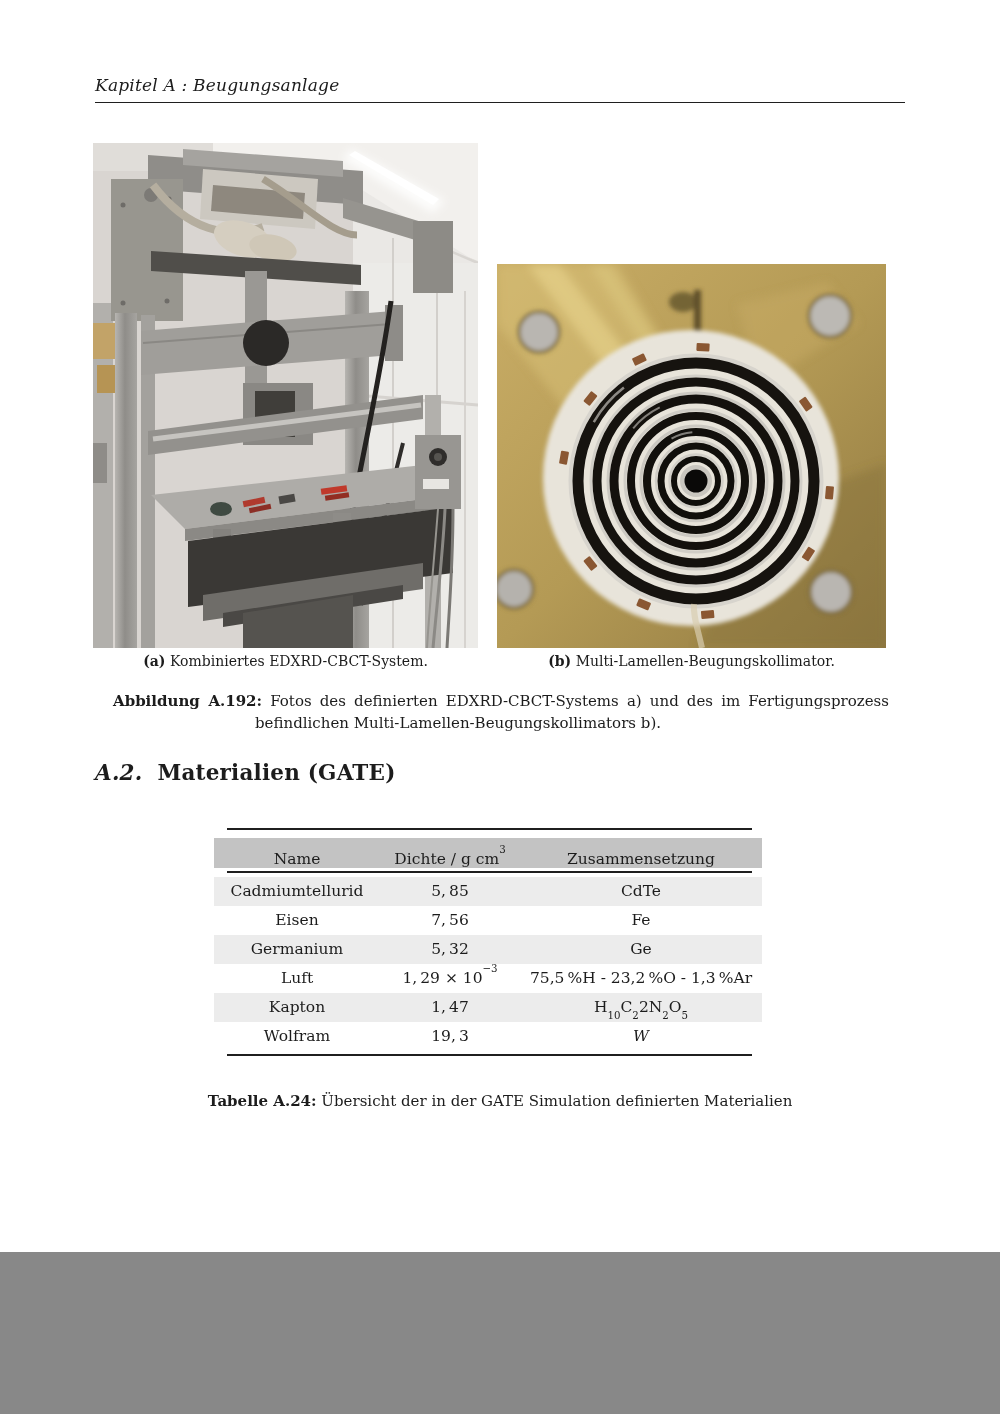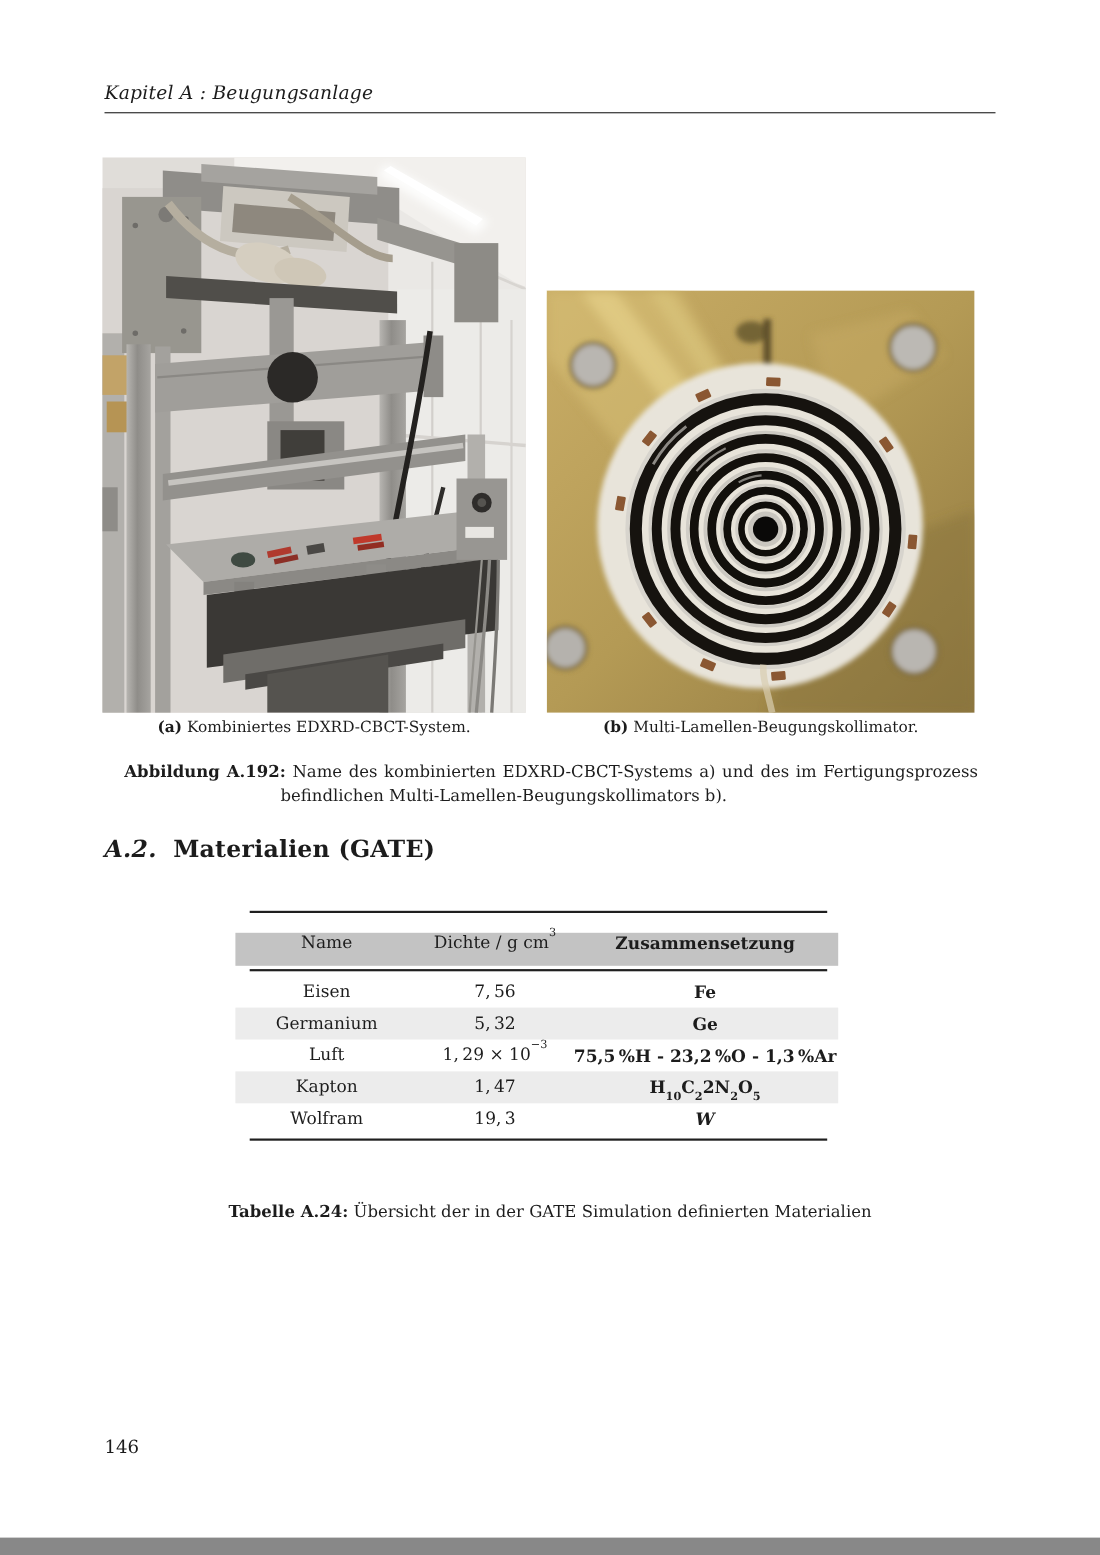--- a/index.html
+++ b/index.html
@@ -1,18 +1,18 @@
 <!DOCTYPE html>
 <html style="--page-bg: #ffffff; --text-color: #1c1c1c; --rule-color: #1f1f1f; --table-header-bg: #c3c3c3; --table-stripe-bg: #ececec; --brass-accent: #b49a55;"><head>
 <meta charset="utf-8">
 <style>
   html,body{margin:0;padding:0;background:#888;}
   .page{
     position:relative;
-    width:1000px;height:1398px;
+    width:1000px;height:1252px;
     margin:0 auto;
     background:var(--page-bg,#ffffff);
     font-family:"DejaVu Serif","Liberation Serif",serif;
     color:var(--text-color,#1c1c1c);
     overflow:hidden;
   }
   .abs{position:absolute;}
 
   
   .running-head{
@@ -50,31 +50,31 @@
     left:95px;top:760px;
     font-size:21.5px;font-weight:bold;letter-spacing:.2px;
   }
   .section-heading .sec-num{margin-right:15px;font-style:italic;}
 
   
   .mat-table{left:214px;top:828px;width:548px;font-size:15.5px;}
   .mat-rule{height:2px;background:var(--rule-color,#1a1a1a);margin:0 10px 0 13px;}
   .mat-rule.mid{height:1.5px;}
   .mat-head{
-    margin-top:18px;height:30px;background:var(--table-header-bg,#c3c3c3);
-    display:flex;align-items:flex-start;
+    margin-top:8px;height:30px;background:var(--table-header-bg,#c3c3c3);
+    display:flex;align-items:flex-end;
   }
   .mat-head + .mat-rule{margin-top:3px;}
   .mat-body{margin-top:4px;}
   .mat-row{height:29px;display:flex;align-items:center;}
   .mat-row.shaded{background:var(--table-stripe-bg,#ececec);}
   .mat-body + .mat-rule{margin-top:3px;}
   .c-name{width:166px;text-align:center;}
   .c-density{width:140px;text-align:center;}
-  .c-comp{width:242px;text-align:center;font-weight:bold;}
+  .c-comp{width:242px;text-align:center;}
   .mat-table sup{font-size:.66em;position:relative;top:-.45em;line-height:0;}
   .mat-table sub{font-size:.66em;position:relative;top:.28em;line-height:0;}
   .mat-table i{font-style:italic;}
 
   
   .table-caption{
     left:150px;top:1092px;width:700px;
     font-size:15px;text-align:center;
   }
   .table-caption b{font-weight:bold;}
@@ -282,36 +282,41 @@
     <b>(b)</b>
     <span>Multi-Lamellen-Beugungskollimator.</span>
   </div>
   <div class="abs subcap subcap-a">
     <b>(a)</b>
     <span>Kombiniertes EDXRD-CBCT-System.</span>
   </div>
 
   <div class="abs fig-caption">
     <b>Abbildung A.192:</b>
-    <span>Name des kombinierten EDXRD-CBCT-Systems a) und des im Fertigungsprozess befindlichen Multi-Lamellen-Beugungskollimators b).</span>
+    <span>Fotos des definierten EDXRD-CBCT-Systems a) und des im Fertigungsprozess befindlichen Multi-Lamellen-Beugungskollimators b).</span>
   </div>
 
   <div class="abs section-heading">
     <span class="sec-num">A.2.</span><span>Materialien (GATE)</span>
   </div>
 
   <div class="abs mat-table">
     <div class="mat-rule"></div>
     <div class="mat-head">
       <div class="c-name"><span>Name</span></div>
       <div class="c-density"><span>Dichte / g cm</span><sup>3</sup></div>
       <div class="c-comp"><span>Zusammensetzung</span></div>
     </div>
     <div class="mat-rule mid"></div>
     <div class="mat-body">
+        <div class="mat-row shaded">
+      <div class="c-name"><span>Cadmiumtellurid</span></div>
+      <div class="c-density"><span>5, 85</span></div>
+      <div class="c-comp"><span>CdTe</span></div>
+    </div>
         <div class="mat-row">
       <div class="c-name"><span>Eisen</span></div>
       <div class="c-density"><span>7, 56</span></div>
       <div class="c-comp"><span>Fe</span></div>
     </div>
         <div class="mat-row shaded">
       <div class="c-name"><span>Germanium</span></div>
       <div class="c-density"><span>5, 32</span></div>
       <div class="c-comp"><span>Ge</span></div>
     </div>

